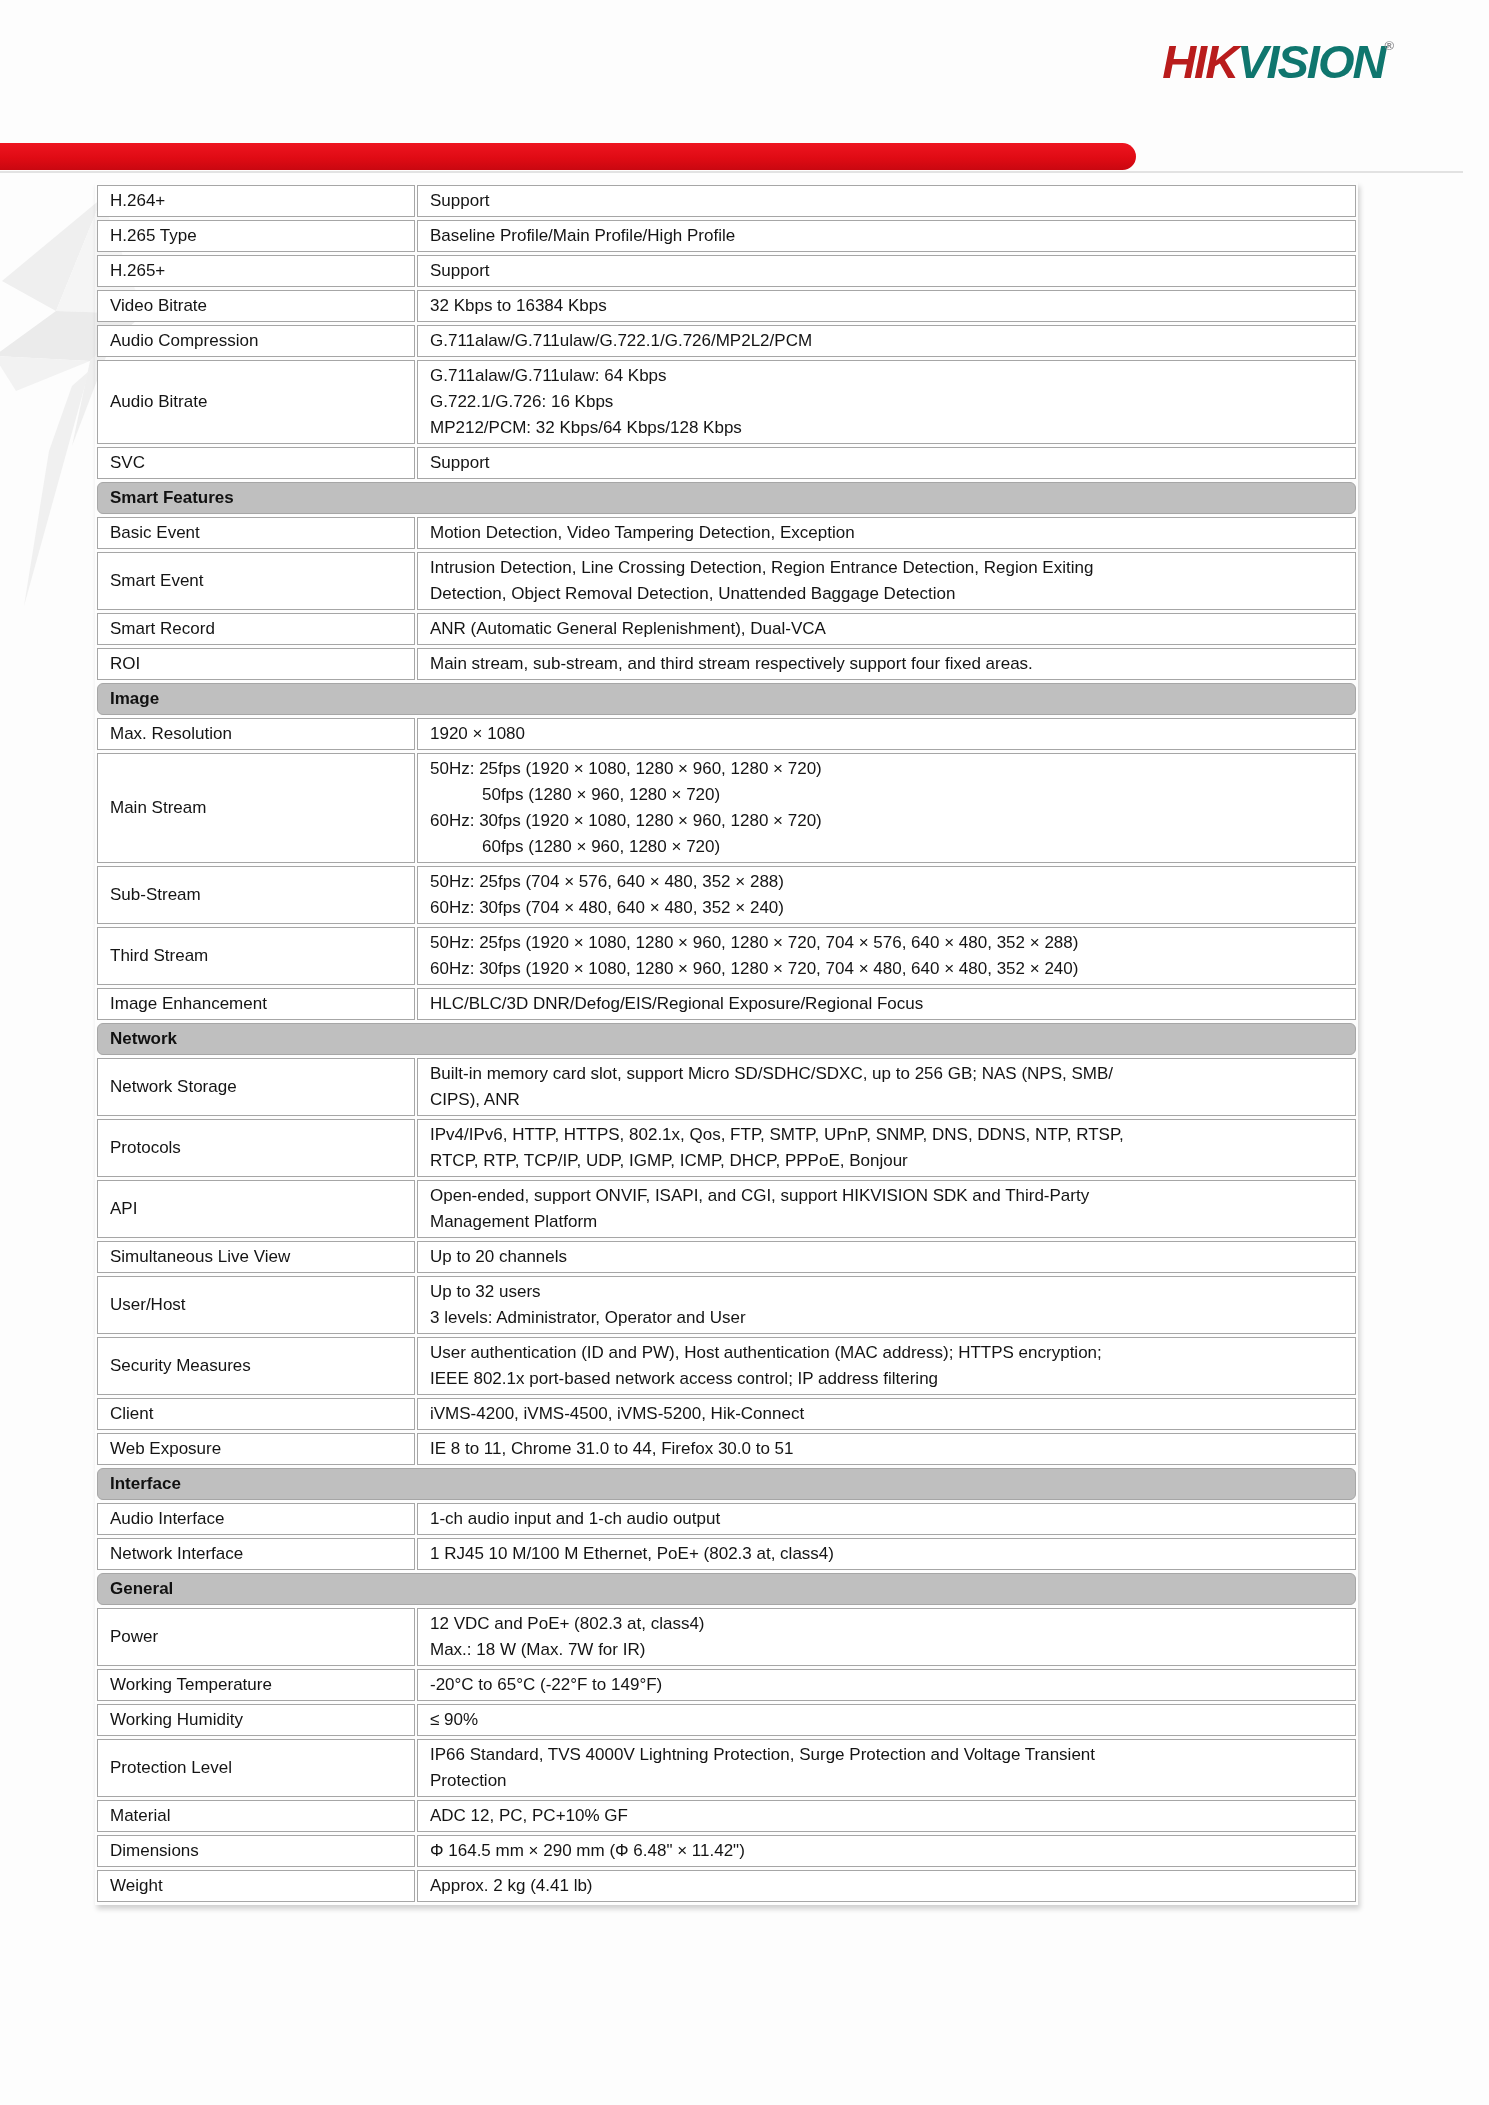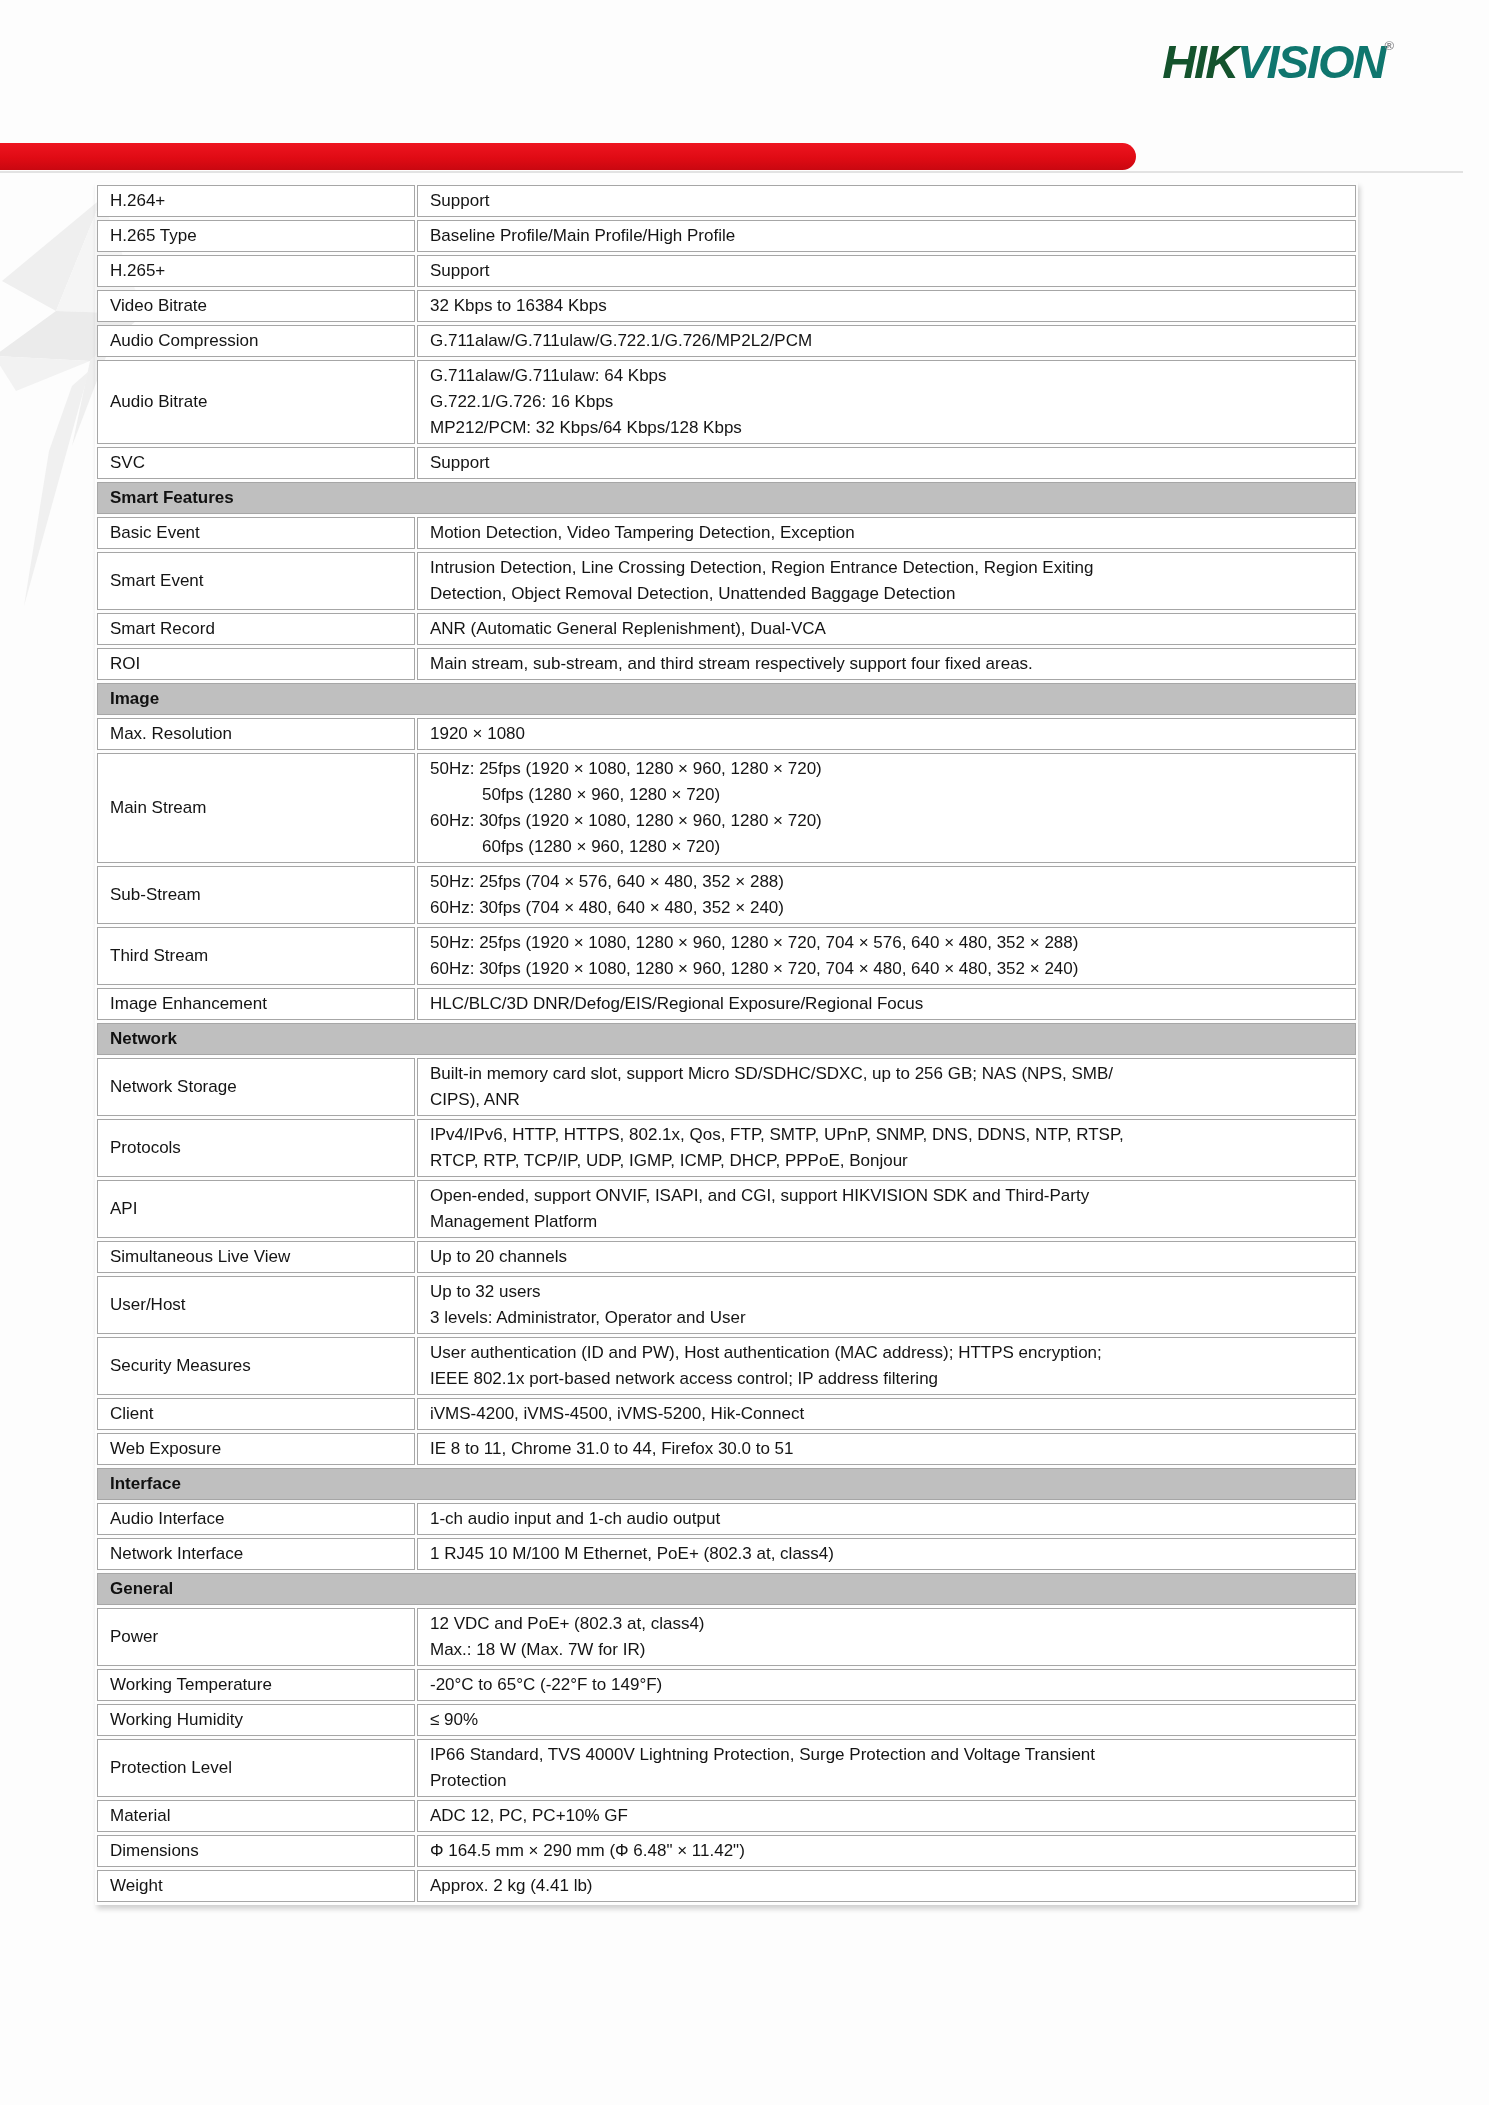--- a/index.html
+++ b/index.html
@@ -8,21 +8,21 @@
     background:#fdfdfd;
     font-family:"Liberation Sans", sans-serif;
     color:#141414;
   }
   
   .logo{
     position:absolute;top:34px;right:95px;
     font-weight:bold;font-style:italic;font-size:47px;letter-spacing:-2px;
     white-space:nowrap;
   }
-  .logo .hik{color:#14532d;}
+  .logo .hik{color:#b91c1c;}
   .logo .vision{color:#0f766e;}
   .logo .reg{font-size:13px;font-style:normal;color:#8a8a8d;vertical-align:28px;letter-spacing:0;}
   
   .redbar{
     position:absolute;left:0;top:143px;width:1136px;height:27px;
     background:linear-gradient(#ee1520 0%, #e00b14 55%, #c90710 100%);
     border-radius:0 14px 14px 0;
     z-index:3;
   }
   .hairline{
@@ -39,21 +39,21 @@
     background:transparent;
   }
   table.spec td{
     border:1px solid #a6a6a6;background:#ffffff;
     font-size:17px;line-height:26px;padding:2px 12px;
     vertical-align:middle;
   }
   table.spec td.label{width:292px;}
   table.spec td.value{white-space:pre-wrap;}
   table.spec td.section{
-    background:#bfbfbf;font-weight:bold;color:#111;
+    background:#bfbfbf;font-weight:bold;color:#111;border-radius:6px;
   }
 </style>
 </head>
 <body>
 
 <div class="logo">
   <span class="hik">HIK</span><span class="vision">VISION</span><span class="reg">®</span>
 </div>
 
 <div class="redbar"></div>

